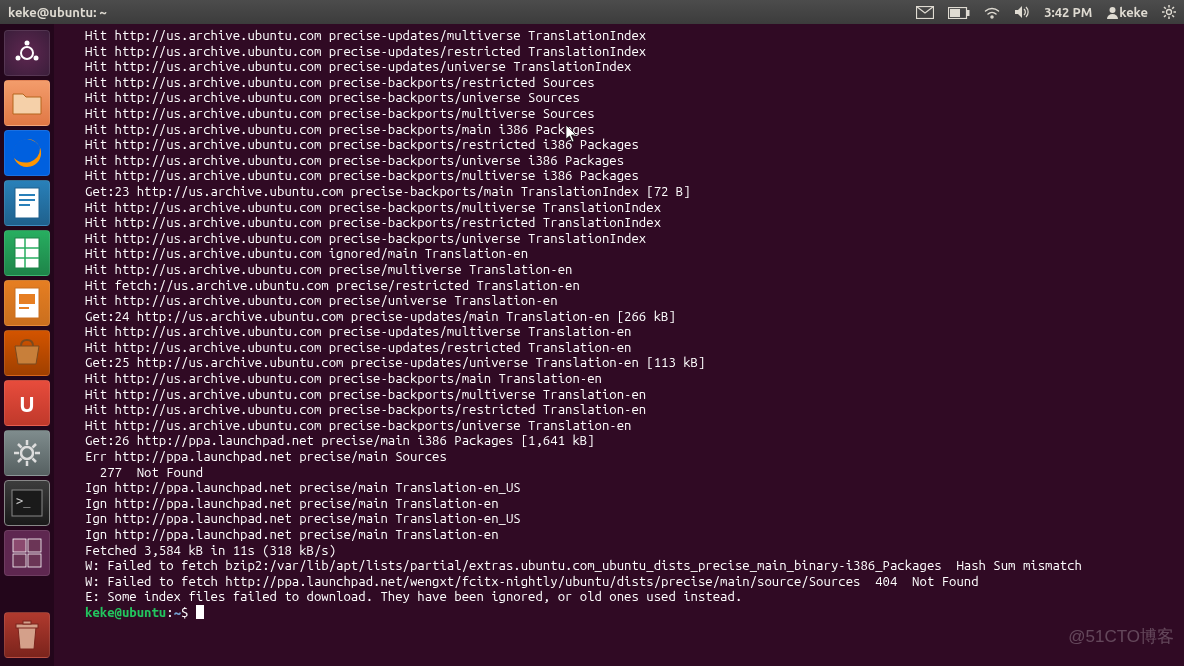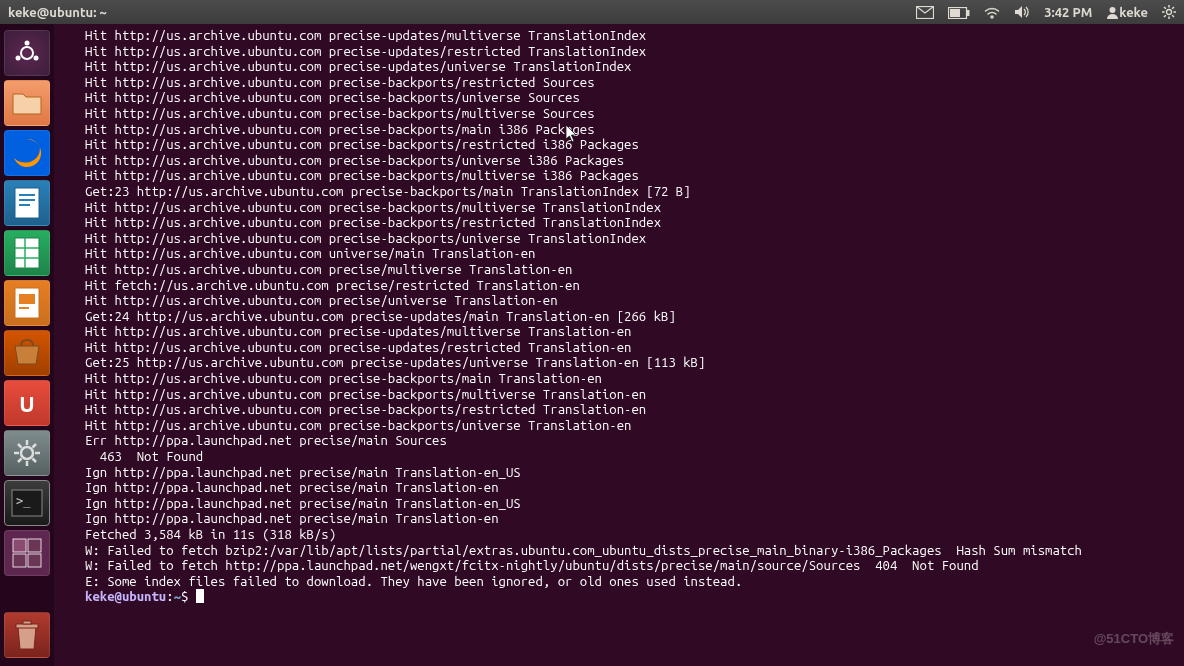--- a/index.html
+++ b/index.html
@@ -70,37 +70,36 @@
       bottom: 0;
       background: #300a24;
       padding: 4px 2px;
       font-family: "Ubuntu Mono", "DejaVu Sans Mono", monospace;
       font-size: 13.2px;
       line-height: 15.6px;
       color: #ffffff;
       overflow: hidden;
     }
     .term-line { white-space: pre; padding-left: 29px; }
-    .prompt-user { color: #c4b5fd; font-weight: bold; }
+    .prompt-user { color: #22c55e; font-weight: bold; }
     .prompt-path { color: #729fcf; font-weight: bold; }
     .cursor {
       display: inline-block;
       width: 8px;
       height: 14px;
       background: #ffffff;
       vertical-align: text-bottom;
     }
     .watermark {
       position: absolute;
       right: 10px;
       bottom: 18px;
       color: rgba(255,255,255,0.25);
-      font-size: 13px;
+      font-size: 17px;
       font-family: sans-serif;
-      font-weight: bold;
     }
     .mouse-cursor {
       position: absolute;
       left: 566px;
       top: 125px;
       pointer-events: none;
     }
   </style>
 </head>
 <body>
@@ -260,34 +259,35 @@
       <div class="term-line">Hit http://us.archive.ubuntu.com precise-backports/universe Sources</div>
       <div class="term-line">Hit http://us.archive.ubuntu.com precise-backports/multiverse Sources</div>
       <div class="term-line">Hit http://us.archive.ubuntu.com precise-backports/main i386 Packages</div>
       <div class="term-line">Hit http://us.archive.ubuntu.com precise-backports/restricted i386 Packages</div>
       <div class="term-line">Hit http://us.archive.ubuntu.com precise-backports/universe i386 Packages</div>
       <div class="term-line">Hit http://us.archive.ubuntu.com precise-backports/multiverse i386 Packages</div>
       <div class="term-line">Get:23 http://us.archive.ubuntu.com precise-backports/main TranslationIndex [72 B]</div>
       <div class="term-line">Hit http://us.archive.ubuntu.com precise-backports/multiverse TranslationIndex</div>
       <div class="term-line">Hit http://us.archive.ubuntu.com precise-backports/restricted TranslationIndex</div>
       <div class="term-line">Hit http://us.archive.ubuntu.com precise-backports/universe TranslationIndex</div>
-      <div class="term-line">Hit http://us.archive.ubuntu.com universe/main Translation-en</div>
+      <div class="term-line">Hit http://us.archive.ubuntu.com ignored/main Translation-en</div>
       <div class="term-line">Hit http://us.archive.ubuntu.com precise/multiverse Translation-en</div>
       <div class="term-line">Hit fetch://us.archive.ubuntu.com precise/restricted Translation-en</div>
       <div class="term-line">Hit http://us.archive.ubuntu.com precise/universe Translation-en</div>
       <div class="term-line">Get:24 http://us.archive.ubuntu.com precise-updates/main Translation-en [266 kB]</div>
       <div class="term-line">Hit http://us.archive.ubuntu.com precise-updates/multiverse Translation-en</div>
       <div class="term-line">Hit http://us.archive.ubuntu.com precise-updates/restricted Translation-en</div>
       <div class="term-line">Get:25 http://us.archive.ubuntu.com precise-updates/universe Translation-en [113 kB]</div>
       <div class="term-line">Hit http://us.archive.ubuntu.com precise-backports/main Translation-en</div>
       <div class="term-line">Hit http://us.archive.ubuntu.com precise-backports/multiverse Translation-en</div>
       <div class="term-line">Hit http://us.archive.ubuntu.com precise-backports/restricted Translation-en</div>
       <div class="term-line">Hit http://us.archive.ubuntu.com precise-backports/universe Translation-en</div>
+      <div class="term-line">Get:26 http://ppa.launchpad.net precise/main i386 Packages [1,641 kB]</div>
       <div class="term-line">Err http://ppa.launchpad.net precise/main Sources</div>
-      <div class="term-line">  463  Not Found</div>
+      <div class="term-line">  277  Not Found</div>
       <div class="term-line">Ign http://ppa.launchpad.net precise/main Translation-en_US</div>
       <div class="term-line">Ign http://ppa.launchpad.net precise/main Translation-en</div>
       <div class="term-line">Ign http://ppa.launchpad.net precise/main Translation-en_US</div>
       <div class="term-line">Ign http://ppa.launchpad.net precise/main Translation-en</div>
       <div class="term-line">Fetched 3,584 kB in 11s (318 kB/s)</div>
       <div class="term-line">W: Failed to fetch bzip2:/var/lib/apt/lists/partial/extras.ubuntu.com_ubuntu_dists_precise_main_binary-i386_Packages  Hash Sum mismatch</div>
       <div class="term-line"></div>
       <div class="term-line">W: Failed to fetch http://ppa.launchpad.net/wengxt/fcitx-nightly/ubuntu/dists/precise/main/source/Sources  404  Not Found</div>
       <div class="term-line"></div>
       <div class="term-line">E: Some index files failed to download. They have been ignored, or old ones used instead.</div>

